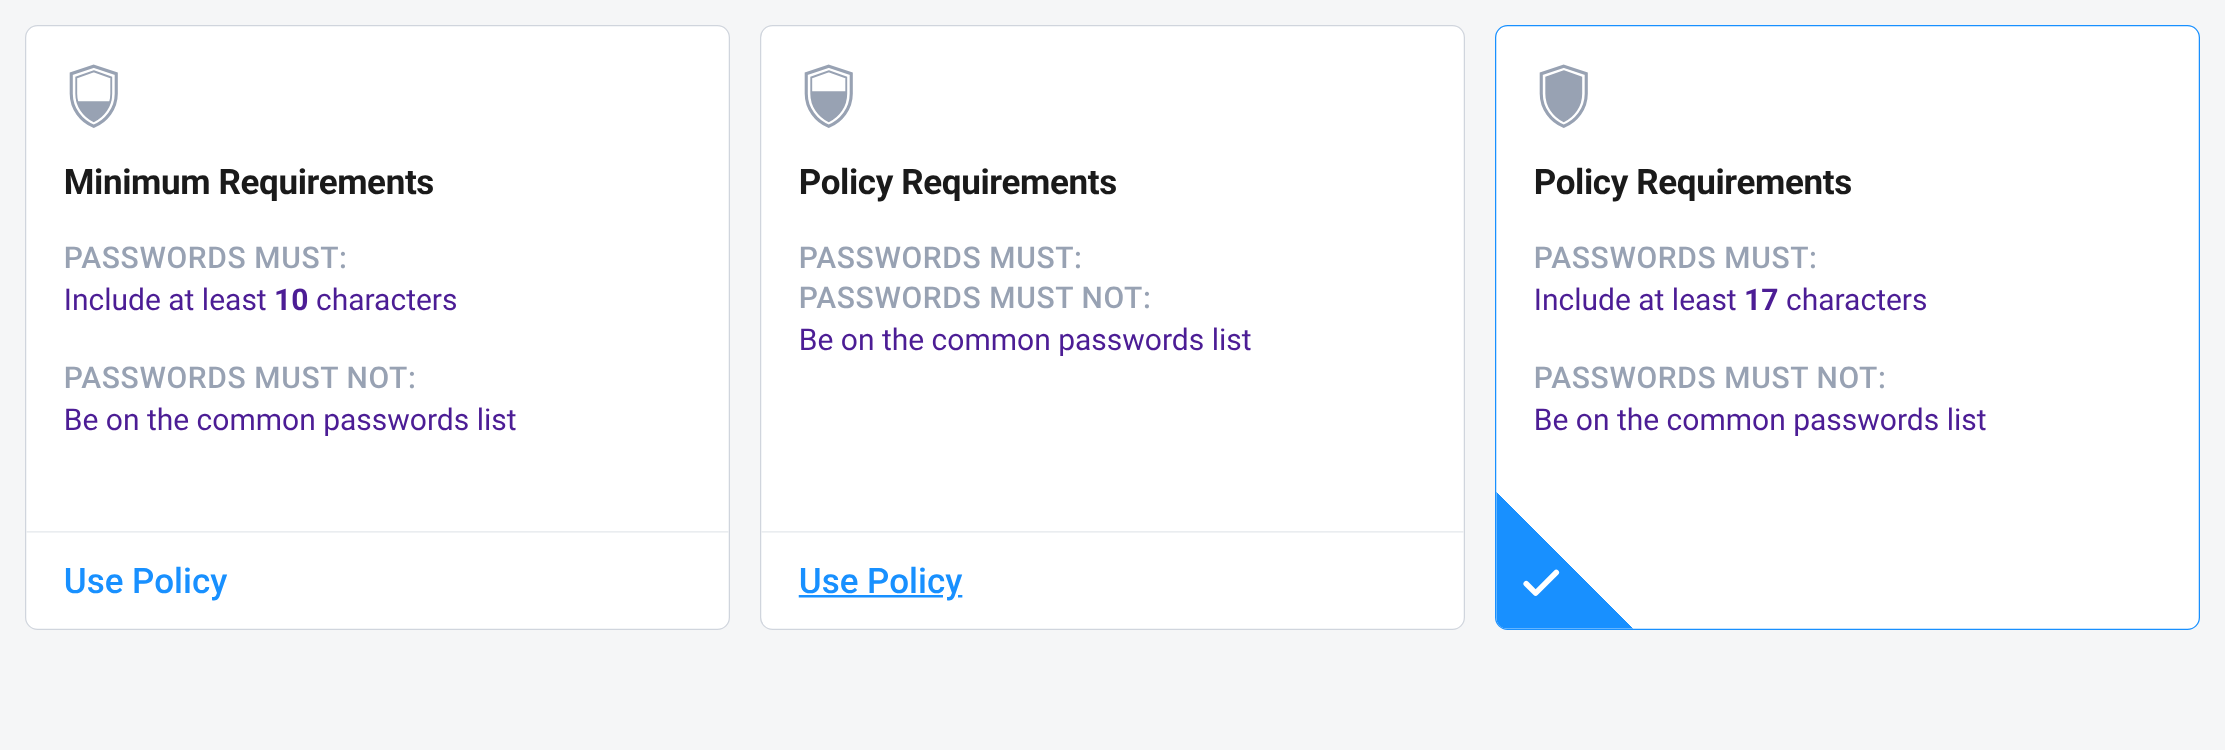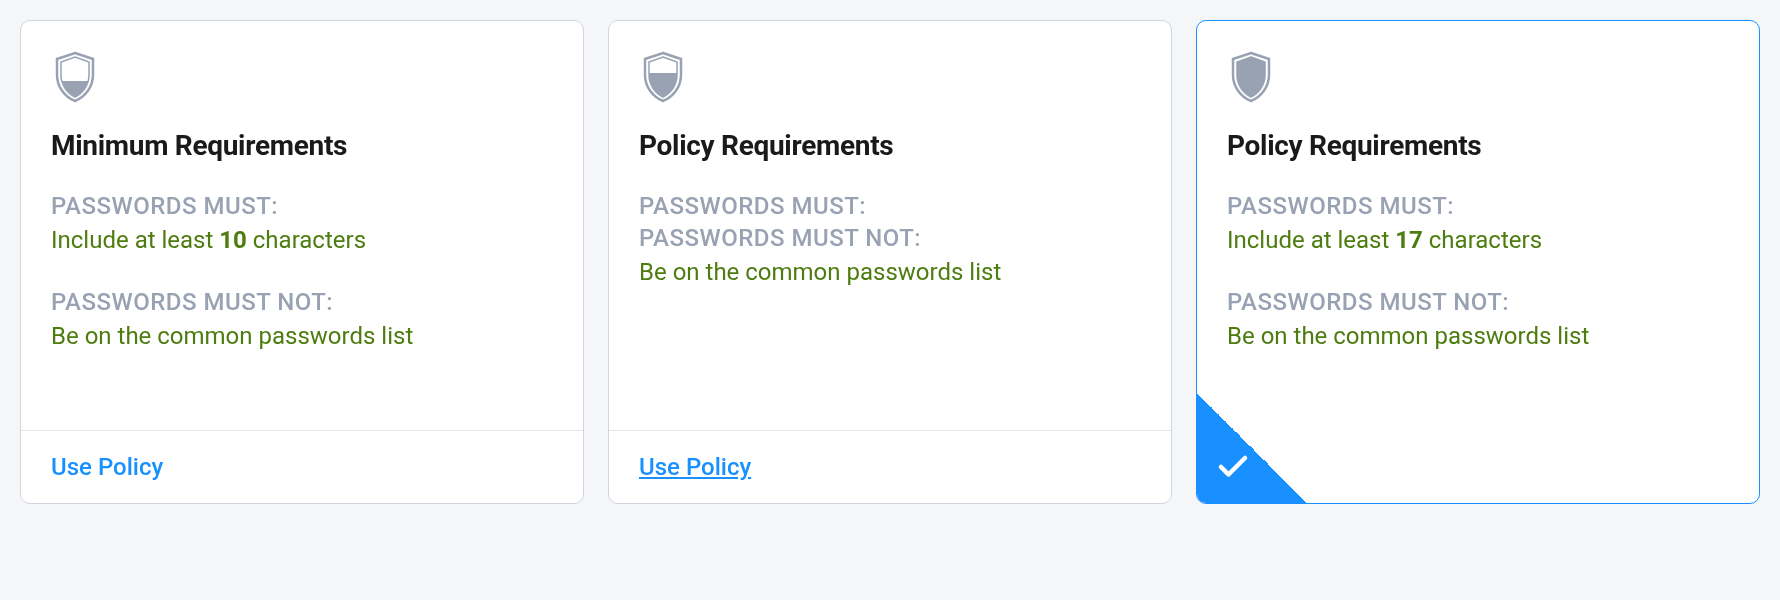--- a/index.html
+++ b/index.html
@@ -51,33 +51,33 @@
     }
     .subheader {
       font-size: 24px;
       font-weight: 500;
       color: #98a2b3;
       letter-spacing: 0.5px;
       margin-bottom: 4px;
     }
     .requirement {
       font-size: 24px;
-      color: #4d7c0f;
+      color: #4c1d95;
       margin-bottom: 30px;
       line-height: 1.4;
     }
     .requirement .num {
       font-weight: 700;
     }
     .card-footer {
       border-top: 1px solid #e4e7ec;
       padding: 22px 30px;
     }
     .use-policy-link {
-      font-size: 24px;
+      font-size: 28px;
       color: #1890ff;
       text-decoration: none;
       font-weight: 500;
       cursor: pointer;
     }
     .card:nth-child(2) .use-policy-link {
       text-decoration: underline;
     }
     .triangle {
       position: absolute;

